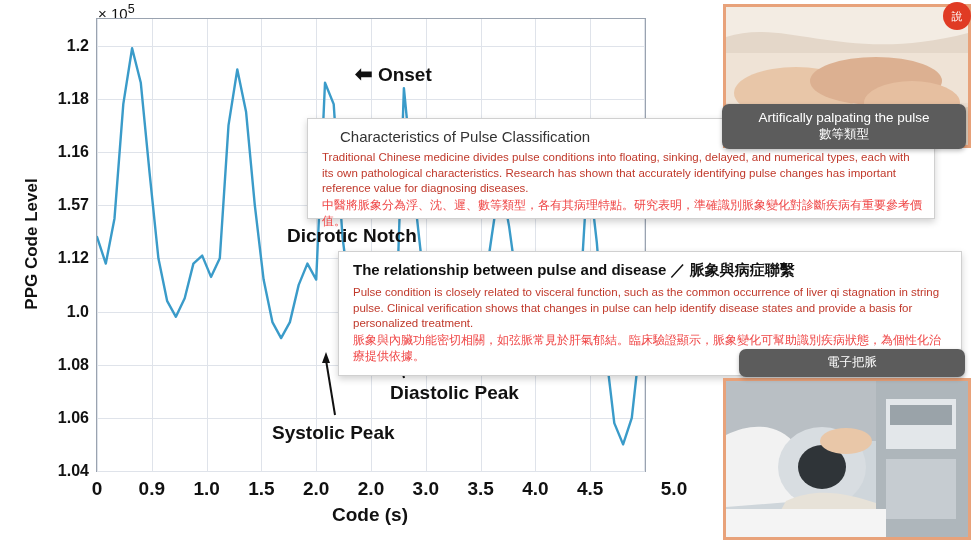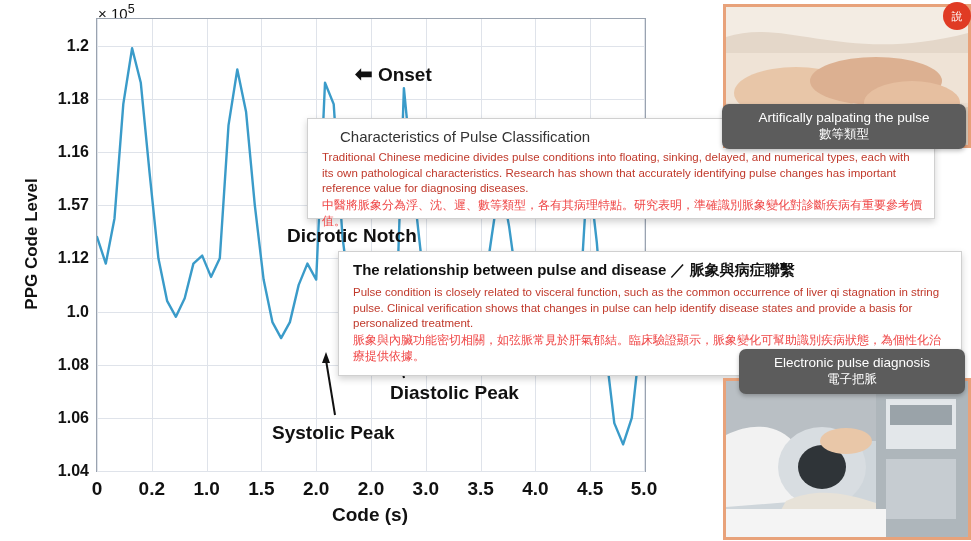--- a/index.html
+++ b/index.html
@@ -146,30 +146,30 @@
       <div class="ytick" style="top:398.8px">1.06</div>
       <div class="ytick" style="top:345.6px">1.08</div>
       <div class="ytick" style="top:292.5px">1.0</div>
       <div class="ytick" style="top:239.3px">1.12</div>
       <div class="ytick" style="top:186.1px">1.57</div>
       <div class="ytick" style="top:133px">1.16</div>
       <div class="ytick" style="top:79.8px">1.18</div>
       <div class="ytick" style="top:26.6px">1.2</div>
 
       <div class="xtick" style="left:0px">0</div>
-      <div class="xtick" style="left:54.8px">0.2</div>
+      <div class="xtick" style="left:54.8px">0.9</div>
       <div class="xtick" style="left:109.6px">1.0</div>
       <div class="xtick" style="left:164.4px">1.5</div>
       <div class="xtick" style="left:219.2px">2.0</div>
       <div class="xtick" style="left:274px">2.0</div>
       <div class="xtick" style="left:328.8px">3.0</div>
       <div class="xtick" style="left:383.6px">3.5</div>
       <div class="xtick" style="left:438.4px">4.0</div>
       <div class="xtick" style="left:493.2px">4.5</div>
-      <div class="xtick" style="left:547px">5.0</div>
+      <div class="xtick" style="left:577px">5.0</div>
 
       <svg class="trace" width="548" height="452" viewBox="0 0 548 452">
         <polyline id="wave" fill="none" stroke="#3a9bc9" stroke-width="2.4" stroke-linejoin="round" stroke-linecap="round" points="0.0,218.0 8.8,244.6 17.5,199.4 26.3,85.1 35.1,29.2 43.8,63.8 52.6,154.2 61.4,239.3 70.1,281.8 78.9,297.8 87.7,279.2 96.4,244.6 105.2,236.6 114.0,257.9 122.8,239.3 131.5,106.4 140.3,50.5 149.1,93.1 157.8,186.1 166.6,260.6 175.4,303.1 184.1,319.1 192.9,303.1 201.7,265.9 210.4,244.6 219.2,260.6 228.0,63.8 236.7,85.1 245.5,218.0 254.3,287.2 263.0,308.4 271.8,319.1 280.6,242.0 289.3,260.6 298.1,329.7 306.9,69.1 315.6,159.5 324.4,239.3 333.2,292.5 342.0,313.7 350.7,319.1 359.5,292.5 368.3,265.9 377.0,260.6 385.8,279.2 394.6,218.0 403.3,159.5 412.1,207.4 420.9,271.2 429.6,303.1 438.4,319.1 447.2,313.7 455.9,281.8 464.7,260.6 473.5,271.2 482.2,292.5 491.0,146.2 499.8,223.3 508.5,329.7 517.3,404.1 526.1,425.4 534.8,398.8 543.6,319.1 548.0,276.5"></polyline>
       </svg>
     </div>
 
     <div class="xlabel">Code (s)</div>
 
     <div class="ann ann-onset">
       <span style="font-size:21px;">⬅</span>
@@ -228,18 +228,17 @@
       <rect x="160" y="78" width="70" height="60" fill="#c6ccd1"></rect>
       <path d="M0 54 C28 40 54 44 70 64 L76 120 L0 126 Z" fill="#f2f2f2"></path>
       <ellipse cx="96" cy="86" rx="44" ry="40" fill="#d8dde1"></ellipse>
       <ellipse cx="96" cy="86" rx="24" ry="22" fill="#2f3438"></ellipse>
       <path d="M60 120 C90 106 120 112 150 122 L150 156 L40 156 Z" fill="#e7e2d8"></path>
       <ellipse cx="120" cy="60" rx="26" ry="13" fill="#e9c7a8"></ellipse>
       <rect x="0" y="128" width="160" height="28" fill="#f4f4f4"></rect>
     </svg>
   </div>
   <div class="photo-cap" id="cap2">
-    <span class="l1">Electronic pulse diagnosis</span>
     <span class="l2">電子把脈</span>
   </div>
 
   <div class="corner-tab">說</div>
 </div>
 
 </body></html>

